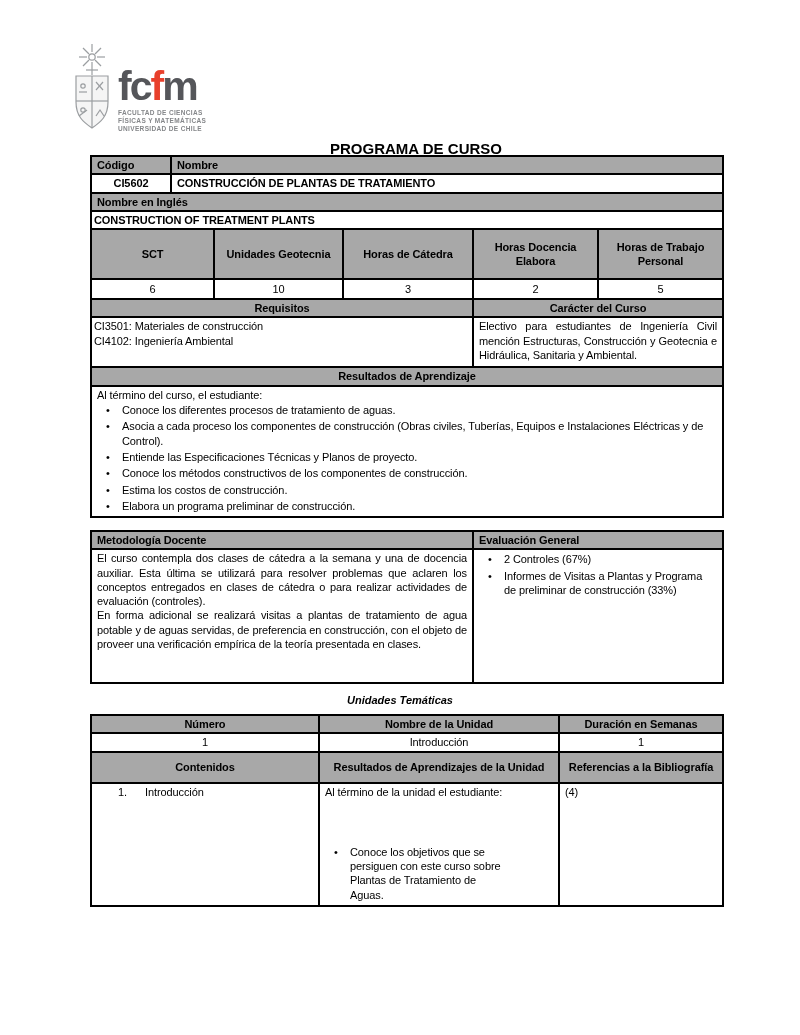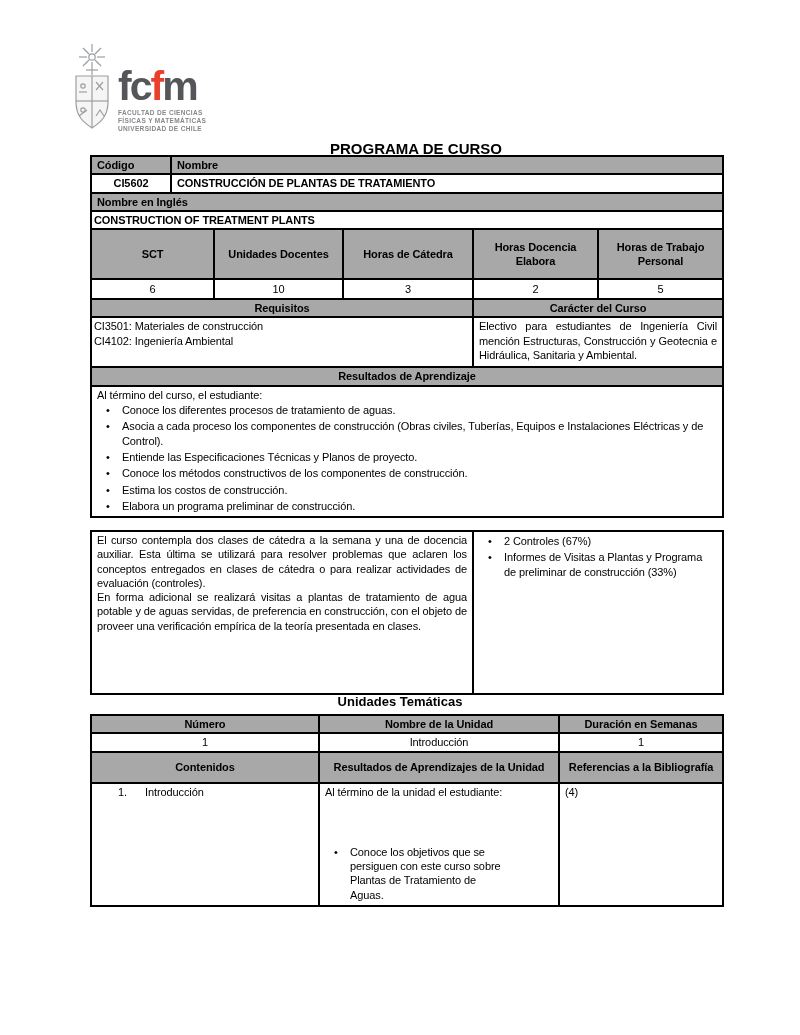--- a/index.html
+++ b/index.html
@@ -15,40 +15,40 @@
   .fcfm { font-size:41px; line-height:0.85; font-weight:700; color:#55565a; letter-spacing:-2px; }
   .fcfm .accent { color:#e8402c; }
   .fcfm-sub { margin-top:5px; font-size:6.5px; font-weight:700; color:#85878a;
               letter-spacing:0.35px; line-height:1.25; }
   .fcfm-sub span { display:block; }
 
   
   .doc-title { position:absolute; top:124px; left:0; width:800px; margin:16px;
                text-align:center; font-size:15px; font-weight:700; letter-spacing:0; }
   .section-title { position:absolute; top:694px; left:0; width:800px; margin:0;
-               text-align:center; font-size:13px; font-weight:700; }
+               text-align:center; font-size:11px; font-weight:700;font-style:italic; }
 
   
   table { border-collapse:collapse; table-layout:fixed; width:632px;
           font-size:11px; line-height:1.3; letter-spacing:-0.1px; }
   th,td { border:2px solid #000; padding:1px 5px; overflow:hidden; }
   th { background:#a8a8a8; font-weight:700; text-align:center; vertical-align:middle; }
   td { vertical-align:middle; background:#fff; }
   .top { vertical-align:top; }
   .c { text-align:center; } .l { text-align:left; } .j { text-align:justify; }
   .b { font-weight:700; }
   .tight { padding-left:2px; }
 
   .tbl-main { position:absolute; top:155px; left:90px;border-radius:19px; }
   .tbl-met  { position:absolute; top:530px; left:90px; }
   .tbl-unit { position:absolute; top:714px; left:90px; }
 
   tr.h15{height:15px;} tr.h16{height:16px;} tr.h20{height:20px;}
   tr.h33{height:50px;} tr.h50{height:50px;} tr.h124{height:124px;margin-left:48px;}
-  tr.h130{height:163px;border-radius:24px;} tr.h31{height:31px;} tr.h102{height:102px;}
+  tr.h130{height:134px;border-radius:24px;} tr.h31{height:31px;} tr.h102{height:102px;}
 
   
   ul.blist { margin:1px 0 0 0; padding:0; list-style:none; }
   .blist li { position:relative; padding-left:25px; margin:0 0 2px 0; }
   .blist li::before { content:"\2022"; position:absolute; left:9px; top:0; }
   .res-list  { margin-left:46px; }
   .eval-list { margin-left:0; }
   .unit-list { margin-left:28px; }
   .unit-list li { max-width:152px;margin-top:46px; }
 
@@ -115,21 +115,21 @@
       <td class="l b" colspan="5">CONSTRUCCIÓN DE PLANTAS DE TRATAMIENTO</td>
     </tr>
     <tr class="h15">
       <th class="l" colspan="6">Nombre en Inglés</th>
     </tr>
     <tr class="h15">
       <td class="l b tight" colspan="6">CONSTRUCTION OF TREATMENT PLANTS</td>
     </tr>
     <tr class="h33">
       <th colspan="2">SCT</th>
-      <th>Unidades Docentes</th>
+      <th>Unidades Geotecnia</th>
       <th>Horas de Cátedra</th>
       <th>Horas Docencia Elabora</th>
       <th>Horas de Trabajo Personal</th>
     </tr>
     <tr class="h20">
       <td class="c" colspan="2">6</td>
       <td class="c">10</td>
       <td class="c">3</td>
       <td class="c">2</td>
       <td class="c">5</td>
@@ -163,20 +163,24 @@
     </tr>
   </tbody>
     </table>
 
   <table class="tbl-met">
     <colgroup>
         <col style="width:382px">
         <col style="width:250px">
       </colgroup>
     <tbody>
+        <tr class="h15">
+      <th class="l">Metodología Docente</th>
+      <th class="l">Evaluación General</th>
+    </tr>
     <tr class="h130">
       <td class="top j">
         <div class="para">El curso contempla dos clases de cátedra a la semana y una de docencia auxiliar. Esta última se utilizará para resolver problemas que aclaren los conceptos entregados en clases de cátedra o para realizar actividades de evaluación (controles).</div>
         <div class="para">En forma adicional se realizará visitas a plantas de tratamiento de agua potable y de aguas servidas, de preferencia en construcción, con el objeto de proveer una verificación empírica de la teoría presentada en clases.</div>
       </td>
       <td class="top l">
         <ul class="blist eval-list">
           <li>2 Controles (67%)</li>
           <li>Informes de Visitas a Plantas y Programa de preliminar de construcción (33%)</li>
         </ul>

